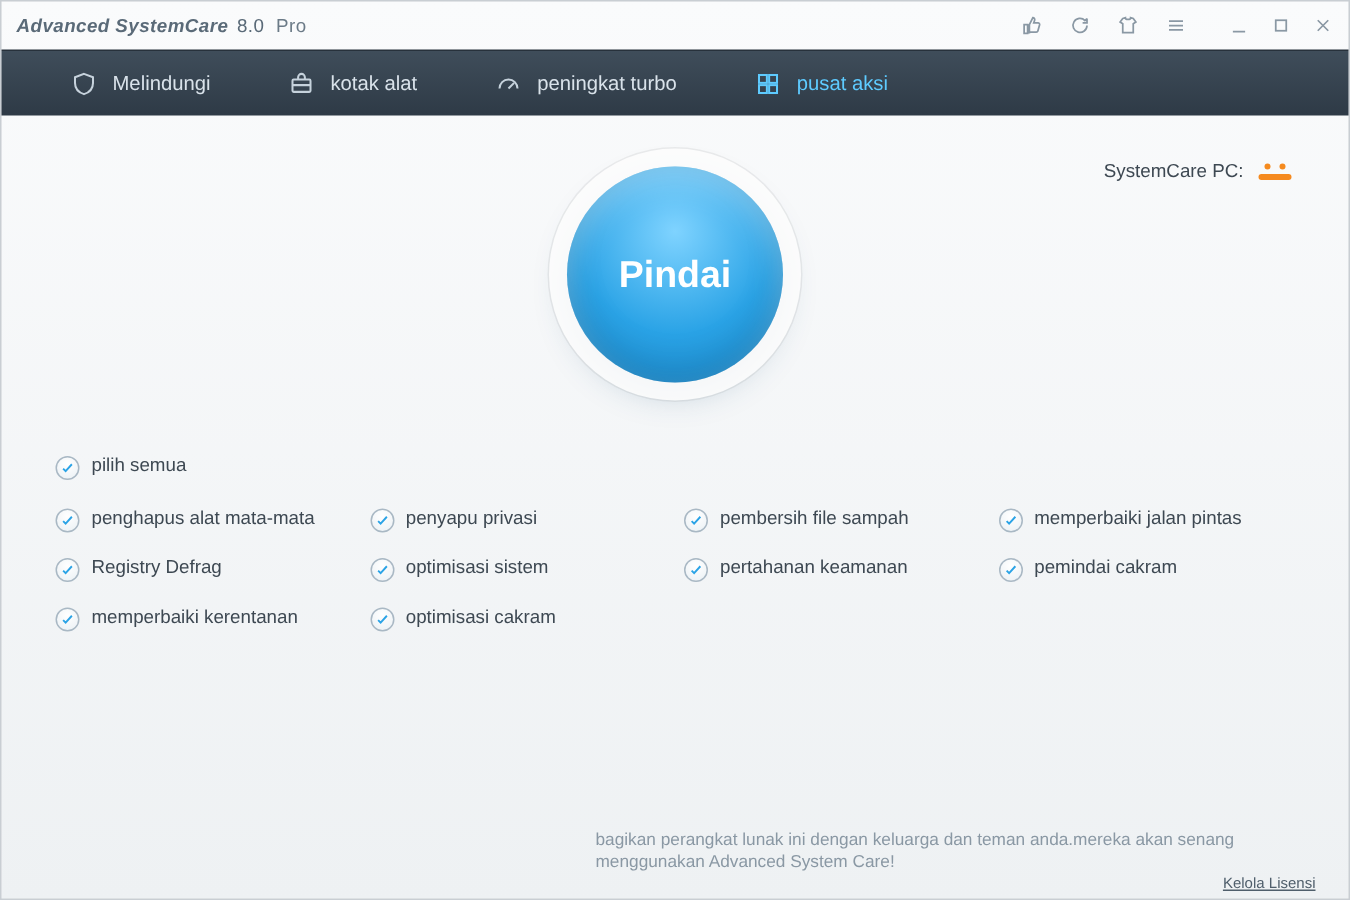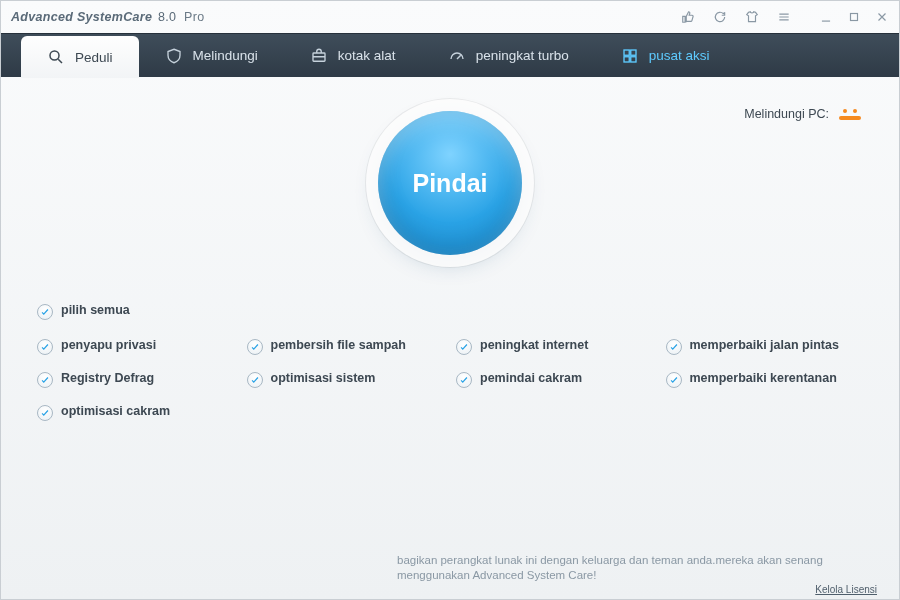--- a/index.html
+++ b/index.html
@@ -27,21 +27,21 @@
 .eyes { display: flex; gap: 6px; }
 .eye { width: 4px; height: 4px; background: #f58a1f; border-radius: 50%; }
 .mouth { width: 22px; height: 4px; background: #f58a1f; border-radius: 2px; }
 
 .scan-wrap { display: flex; justify-content: center; padding-top: 34px; }
 .scan-btn { width: 144px; height: 144px; border-radius: 50%; background: radial-gradient(circle at 50% 30%, #7fd3ff, #2aa3e6 55%, #1787cc); box-shadow: 0 0 0 12px rgba(255,255,255,.85), 0 0 0 13px rgba(0,0,0,.06), 0 8px 22px rgba(40,90,130,.25), inset 0 -10px 24px rgba(0,0,0,.12), inset 0 10px 20px rgba(255,255,255,.35); display: flex; align-items: center; justify-content: center; color: #fff; font-size: 25px; font-weight: 700; cursor: pointer; }
 
 .options { margin-top: 48px; }
 .select-all { margin-left: 14px; margin-bottom: 18px; }
 .grid { display: grid; grid-template-columns: repeat(4, 1fr); column-gap: 12px; row-gap: 16px; padding: 0 14px; }
-.opt { display: flex; align-items: flex-start; gap: 8px; cursor: pointer; font-size: 12.5px; color: #3d4852; line-height: 1.25; font-weight: bold; }
+.opt { display: flex; align-items: flex-start; gap: 8px; cursor: pointer; font-size: 12.5px; color: #3d4852; line-height: 1.25; }
 .chk { width: 16px; height: 16px; border: 1px solid #a9b8c4; border-radius: 50%; background: radial-gradient(circle at 50% 30%, #fff, #eaf0f4); display: inline-flex; align-items: center; justify-content: center; flex-shrink: 0; margin-top: 1px; }
 .chk svg { width: 10px; height: 10px; }
 
 .footer { position: absolute; left: 22px; right: 22px; bottom: 12px; display: flex; align-items: flex-end; justify-content: space-between; flex-direction: column; }
 .share { color: #8a98a4; font-size: 11.5px; line-height: 1.35; max-width: 480px; }
 .license { color: #4f5e6b; font-size: 10px; text-decoration: underline; cursor: pointer; }
 </style>
 </head>
 <body>
 
@@ -88,29 +88,20 @@
         <span class="tb-icon">
             <svg viewBox="0 0 24 24" stroke="#8a98a4" stroke-width="2">
               <path d="M6 6l12 12M18 6L6 18"></path>
             </svg>
           </span>
       </div>
     </div>
   </div>
 
   <div class="navbar">
-    <div class="tab active">
-      <span class="ticon">
-          <svg viewBox="0 0 24 24" fill="none" stroke="#3d4852" stroke-width="2">
-            <circle cx="10" cy="10" r="6"></circle>
-            <path d="M20 20l-5-5"></path>
-          </svg>
-        </span>
-      <span>Peduli</span>
-    </div>
     <div class="tab">
       <span class="ticon">
           <svg viewBox="0 0 24 24" fill="none" stroke="#c6d2dc" stroke-width="1.8">
             <path d="M12 3l8 3v5c0 5-3.5 8.5-8 10-4.5-1.5-8-5-8-10V6l8-3z"></path>
           </svg>
         </span>
       <span>Melindungi</span>
     </div>
     <div class="tab">
       <span class="ticon">
@@ -139,21 +130,21 @@
             <rect x="13" y="13" width="7" height="7"></rect>
           </svg>
         </span>
       <span>pusat aksi</span>
     </div>
   </div>
 
   <div class="content">
 
     <div class="pc-health">
-      <span>Melindungi PC:</span>
+      <span>SystemCare PC:</span>
       <span class="face">
         <span class="eyes">
             <span class="eye"></span>
             <span class="eye"></span>
           </span>
         <span class="mouth"></span>
       </span>
     </div>
 
     <div class="scan-wrap">
@@ -172,64 +163,72 @@
         <span>pilih semua</span>
       </div>
       <div class="grid">
 
         <div class="opt">
             <span class="chk">
               <svg viewBox="0 0 24 24" fill="none" stroke="#2aa3e6" stroke-width="3">
                 <path d="M5 13l4 4 10-11"></path>
               </svg>
             </span>
+            <span>penghapus alat mata-mata</span>
+          </div>
+        <div class="opt">
+            <span class="chk">
+              <svg viewBox="0 0 24 24" fill="none" stroke="#2aa3e6" stroke-width="3">
+                <path d="M5 13l4 4 10-11"></path>
+              </svg>
+            </span>
             <span>penyapu privasi</span>
           </div>
         <div class="opt">
             <span class="chk">
               <svg viewBox="0 0 24 24" fill="none" stroke="#2aa3e6" stroke-width="3">
                 <path d="M5 13l4 4 10-11"></path>
               </svg>
             </span>
             <span>pembersih file sampah</span>
           </div>
 
         <div class="opt">
             <span class="chk">
               <svg viewBox="0 0 24 24" fill="none" stroke="#2aa3e6" stroke-width="3">
                 <path d="M5 13l4 4 10-11"></path>
               </svg>
             </span>
-            <span>peningkat internet</span>
-          </div>
-        <div class="opt">
-            <span class="chk">
-              <svg viewBox="0 0 24 24" fill="none" stroke="#2aa3e6" stroke-width="3">
-                <path d="M5 13l4 4 10-11"></path>
-              </svg>
-            </span>
             <span>memperbaiki jalan pintas</span>
           </div>
         <div class="opt">
             <span class="chk">
               <svg viewBox="0 0 24 24" fill="none" stroke="#2aa3e6" stroke-width="3">
                 <path d="M5 13l4 4 10-11"></path>
               </svg>
             </span>
             <span>Registry Defrag</span>
           </div>
         <div class="opt">
             <span class="chk">
               <svg viewBox="0 0 24 24" fill="none" stroke="#2aa3e6" stroke-width="3">
                 <path d="M5 13l4 4 10-11"></path>
               </svg>
             </span>
             <span>optimisasi sistem</span>
           </div>
 
+        <div class="opt">
+            <span class="chk">
+              <svg viewBox="0 0 24 24" fill="none" stroke="#2aa3e6" stroke-width="3">
+                <path d="M5 13l4 4 10-11"></path>
+              </svg>
+            </span>
+            <span>pertahanan keamanan</span>
+          </div>
         <div class="opt">
             <span class="chk">
               <svg viewBox="0 0 24 24" fill="none" stroke="#2aa3e6" stroke-width="3">
                 <path d="M5 13l4 4 10-11"></path>
               </svg>
             </span>
             <span>pemindai cakram</span>
           </div>
         <div class="opt">
             <span class="chk">

